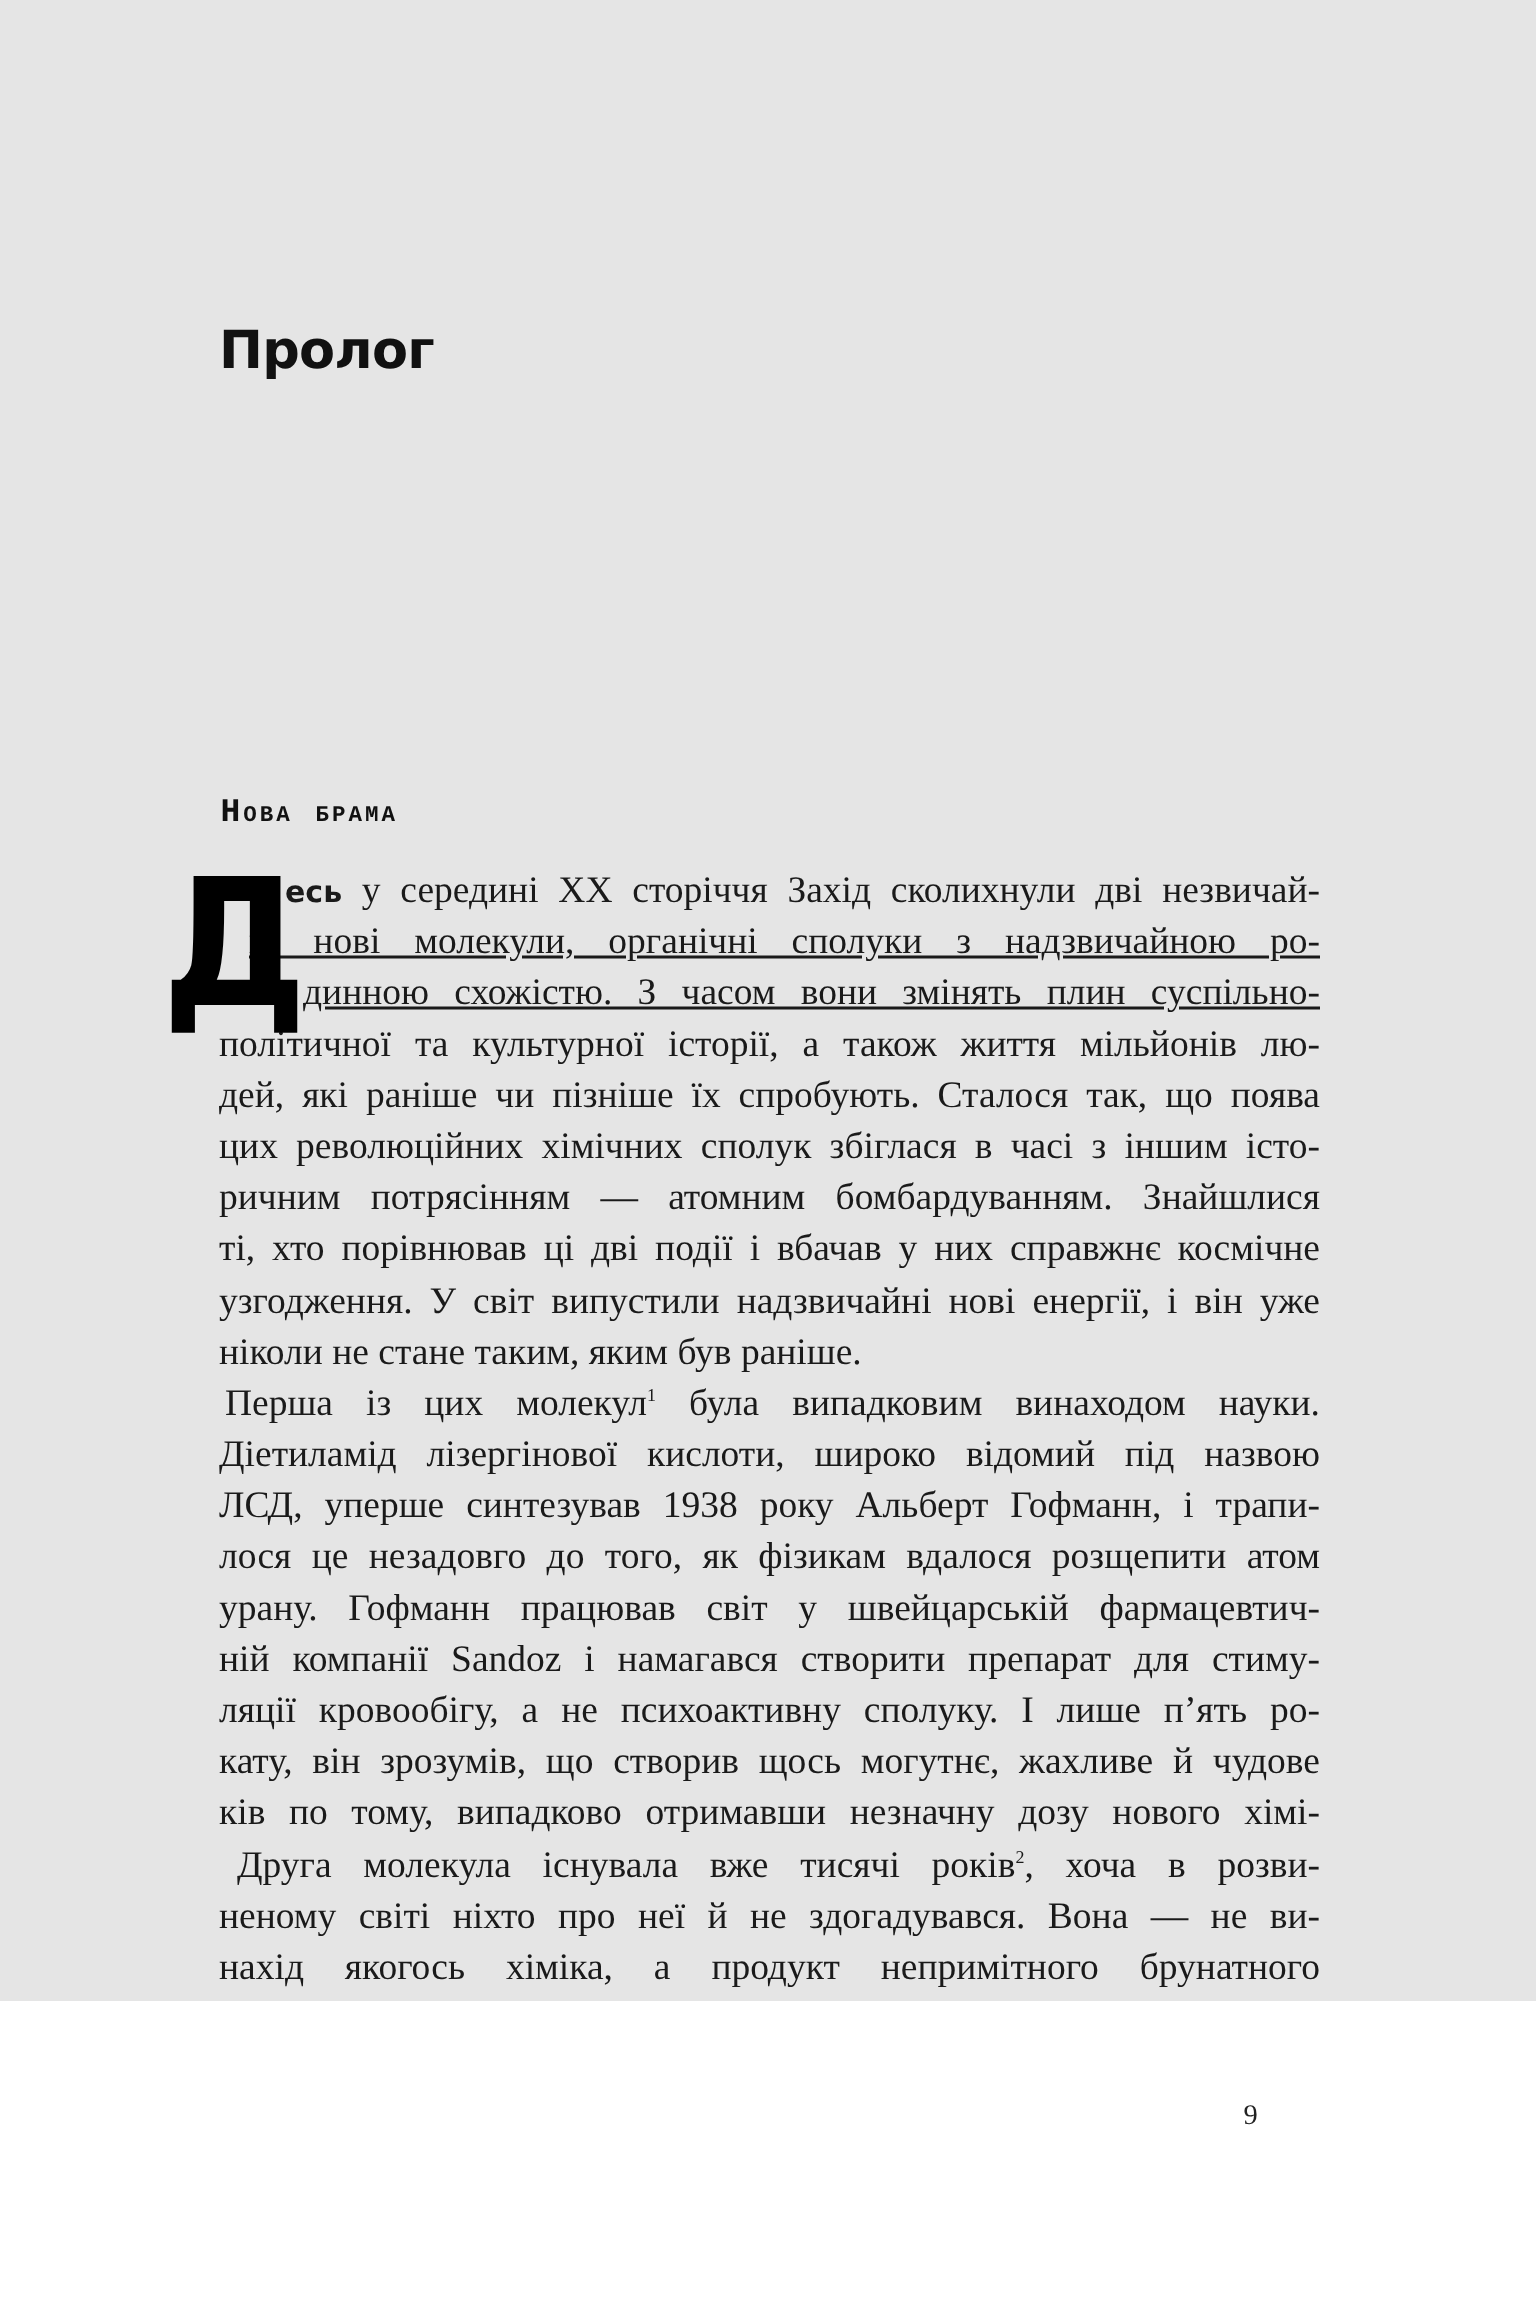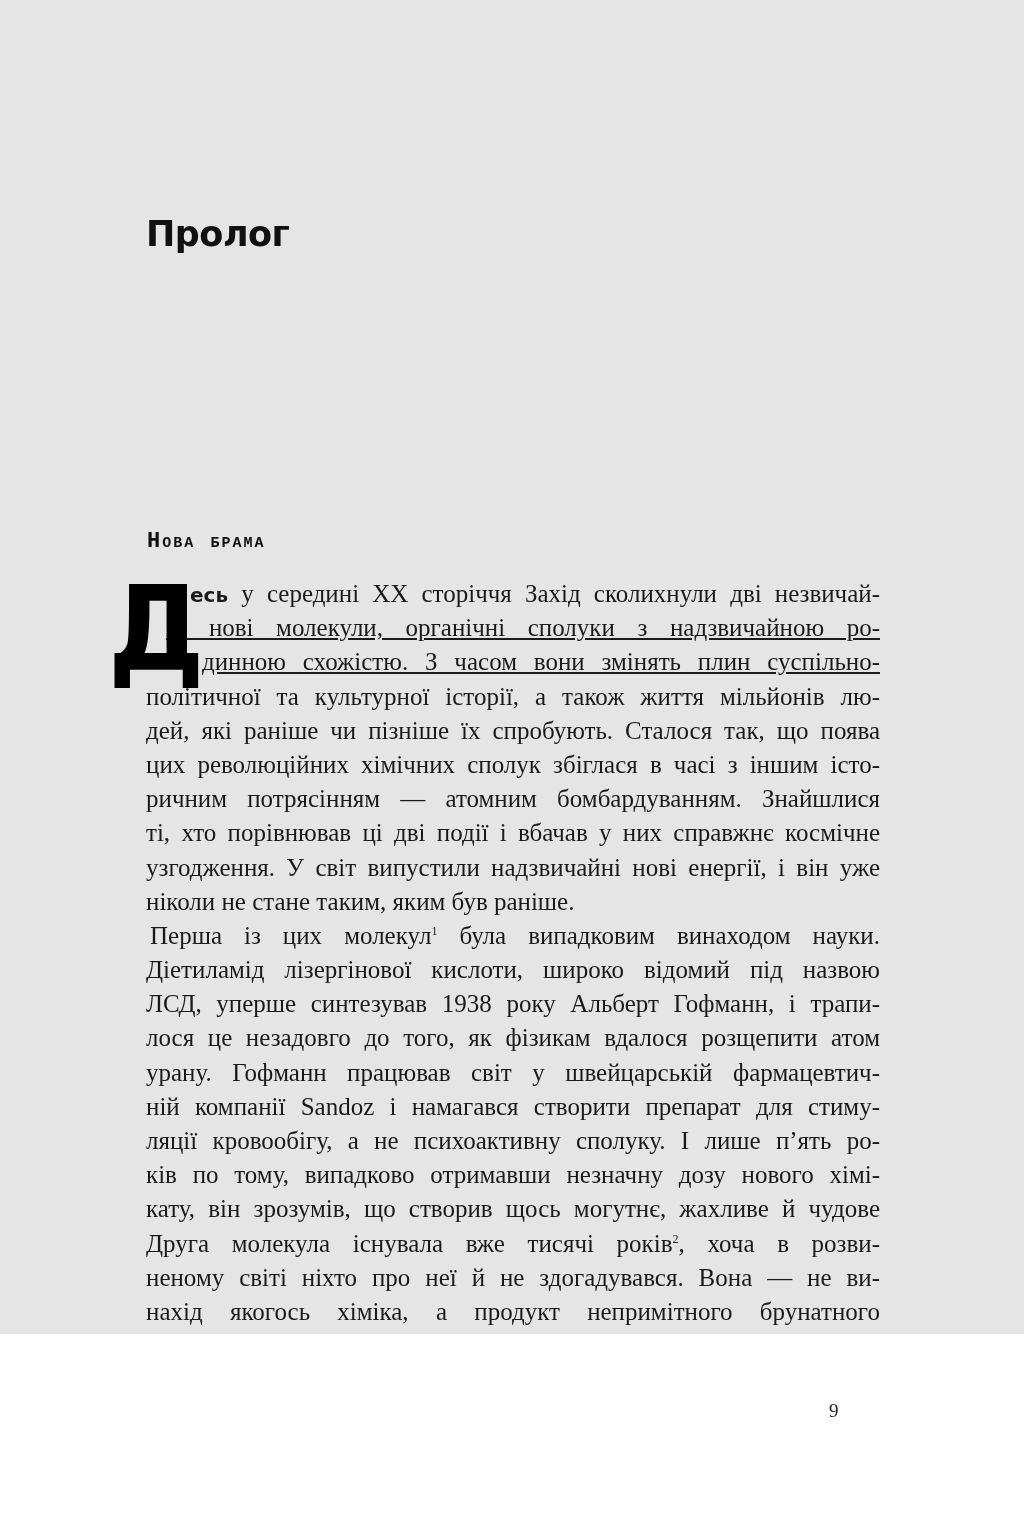--- a/index.html
+++ b/index.html
@@ -122,24 +122,24 @@
     <span class="justify-wrap">узгодження. У світ випустили надзвичайні нові енергії, і він уже</span>
     <span class="justify-wrap last">ніколи не стане таким, яким був раніше.</span>
 
     <span class="justify-wrap" style="padding-left: 0px; text-indent: 0px; box-sizing: border-box; margin-left: 4px;"><span style="display: inline-block; width: 0px; margin-left: 0px;"></span><span>Перша із цих молекул</span><sup class="fn">1</sup><span> була випадковим винаходом науки.</span></span>
     <span class="justify-wrap">Діетиламід лізергінової кислоти, широко відомий під назвою</span>
     <span class="justify-wrap">ЛСД, уперше синтезував 1938 року Альберт Гофманн, і трапи-</span>
     <span class="justify-wrap">лося це незадовго до того, як фізикам вдалося розщепити атом</span>
     <span class="justify-wrap">урану. Гофманн працював світ у швейцарській фармацевтич-</span>
     <span class="justify-wrap">ній компанії Sandoz і намагався створити препарат для стиму-</span>
     <span class="justify-wrap">ляції кровообігу, а не психоактивну сполуку. І лише п’ять ро-</span>
+    <span class="justify-wrap">кату, він зрозумів, що створив щось могутнє, жахливе й чудове</span>
     <span class="justify-wrap">ків по тому, випадково отримавши незначну дозу нового хімі-</span>
-    <span class="justify-wrap">кату, він зрозумів, що створив щось могутнє, жахливе й чудове</span>
 
-    <span class="justify-wrap" style="text-indent: 0px; padding-left: 0px; box-sizing: border-box; margin-left: 0px;"><span style="margin-left: 0px;">Друга молекула існувала вже тисячі років</span><sup class="fn">2</sup><span>, хоча в розви-</span></span>
+    <span class="justify-wrap" style="text-indent: 0px; padding-left: 0px; box-sizing: border-box; margin-left: 0px;"><span style="margin-left: 12px;">Друга молекула існувала вже тисячі років</span><sup class="fn">2</sup><span>, хоча в розви-</span></span>
     <span class="justify-wrap">неному світі ніхто про неї й не здогадувався. Вона — не ви-</span>
     <span class="justify-wrap">нахід якогось хіміка, а продукт непримітного брунатного</span>
   </div>
 
   <div class="page-number">9</div>
 </div>
 
 <style>
   
   .body-text > .justify-wrap:nth-of-type(11),

